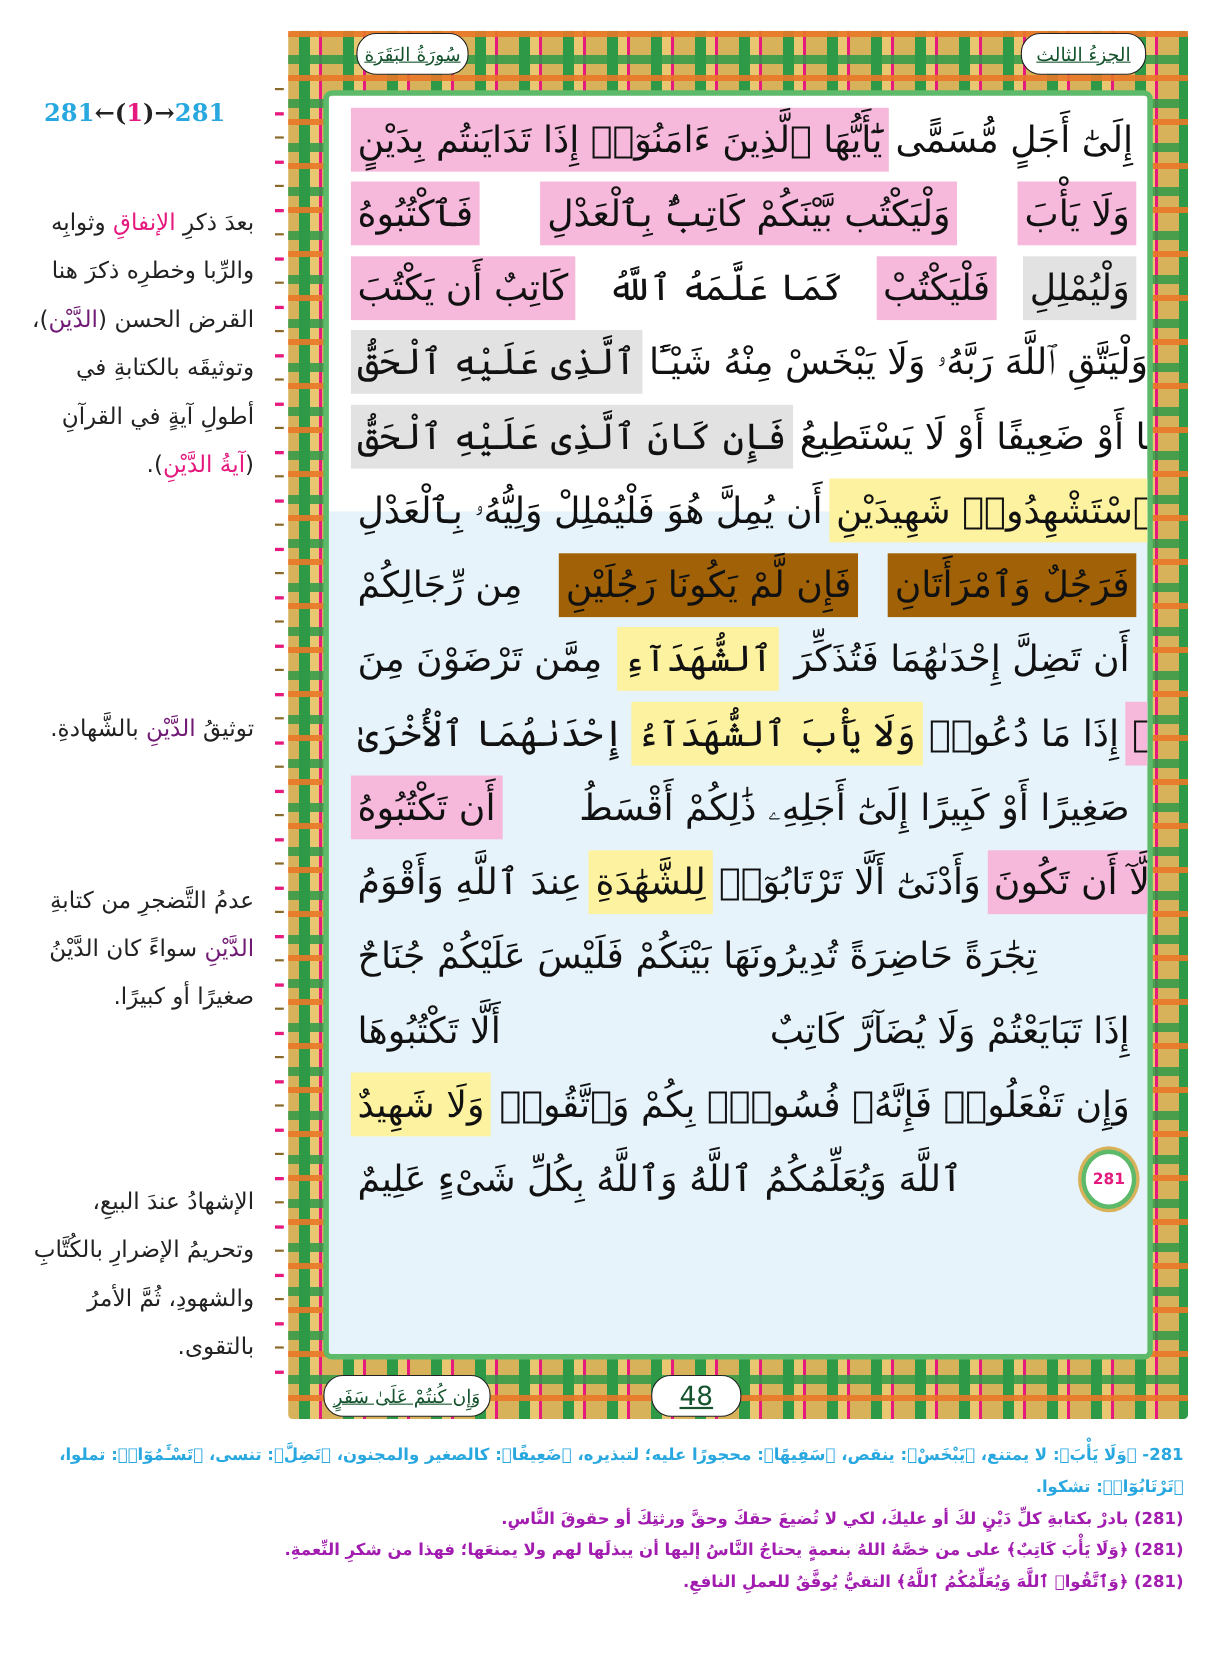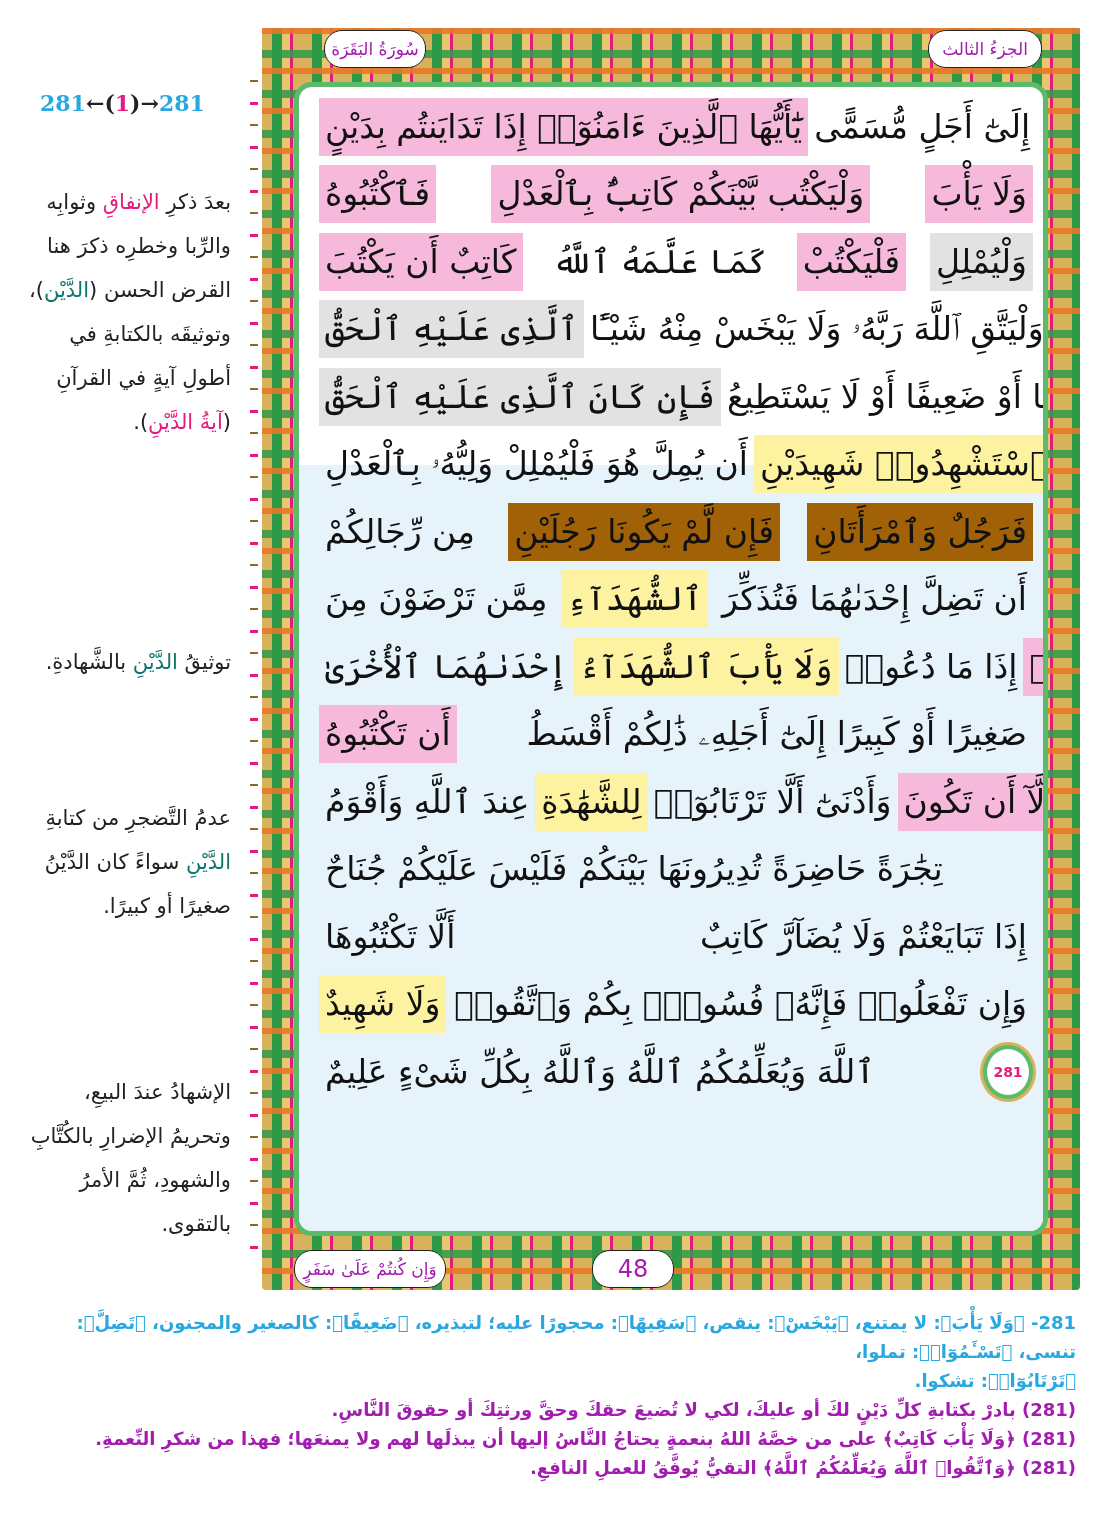--- a/index.html
+++ b/index.html
@@ -3,52 +3,52 @@
 <meta charset="utf-8">
 <style>
   html,body{margin:0;padding:0;background:#fff;}
   body{width:1096px;height:1513px;position:relative;overflow:hidden;font-family:"DejaVu Sans",sans-serif;}
   
   .side{position:absolute;left:0;top:70px;width:245px;direction:rtl;text-align:right;}
   .side .ref{position:absolute;top:20px;left:40px;width:200px;direction:ltr;text-align:left;font-family:"DejaVu Serif",serif;font-weight:bold;font-size:22px;color:#29a8e0;white-space:nowrap;}
   .side .ref .mid{color:#e5197e;}
   .side .ref .par{color:#222;}
   .note{position:absolute;right:14px;width:205px;font-family:"DejaVu Sans",sans-serif;font-size:21px;line-height:44px;color:#222;}
-  .blue{color:#0f766e;}
+  .blue{color:#701a75;}
   .pink{color:#e5197e;}
   .ticks{position:absolute;left:250px;top:80px;width:8px;height:1180px;}
   .tick{position:absolute;left:0;width:8px;height:2px;background:#8a6a2a;}
   .tick.p{background:#e5197e;height:3px;}
   
   .frame{position:absolute;left:262px;top:28px;width:818px;height:1262px;}
   .orn{position:absolute;inset:0;border-radius:4px;
       background:
         repeating-linear-gradient(90deg,#d8b25a 0 10px,#2e9a48 10px 20px,#e9c771 20px 28px,#e5197e 28px 31px,#d8b25a 31px 40px),
         #d8b25a;}
   .orn-v{position:absolute;inset:0;
       background:repeating-linear-gradient(180deg,rgba(232,120,40,.9) 0 6px,transparent 6px 22px,rgba(46,154,72,.85) 22px 30px,transparent 30px 40px);}
-  .inner{position:absolute;left:32px;top:54px;right:32px;bottom:54px;border:5px solid #5cba6a;border-radius:18px;background:#fff;overflow:hidden;}
+  .inner{position:absolute;left:32px;top:54px;right:32px;bottom:54px;border:5px solid #5cba6a;border-radius:8px;background:#fff;overflow:hidden;}
   .bluebg{position:absolute;left:0;right:0;top:378px;bottom:0;background:#e6f3fb;}
-  .label{position:absolute;height:36px;border:1.5px solid #222;border-radius:18px;background:#fff;display:flex;align-items:center;justify-content:center;font-family:"DejaVu Serif",serif;font-size:17px;color:#a21caf;direction:rtl;}
+  .label{position:absolute;height:36px;border:1.5px solid #222;border-radius:18px;background:#fff;display:flex;align-items:center;justify-content:center;font-family:"DejaVu Serif",serif;font-size:17px;color:#14532d;direction:rtl;text-decoration:underline;}
   .juz{top:2px;right:38px;width:112px;}
   .surah{top:2px;left:62px;width:100px;}
   .pageno{bottom:2px;left:330px;width:80px;font-family:"DejaVu Sans",sans-serif;font-size:24px;}
   .catch{bottom:2px;left:32px;width:150px;}
   
   .lines{position:absolute;left:20px;right:10px;top:6px;}
   .line{height:67.5px;display:flex;flex-direction:row-reverse;align-items:center;justify-content:space-between;direction:rtl;}
   .seg{font-family:"DejaVu Serif",serif;font-size:33px;color:#111;padding:4px 6px;white-space:nowrap;line-height:50px;}
   .hl-pink{background:#f6b9dc;}
   .hl-gray{background:#e2e2e2;}
   .hl-yellow{background:#fdf2a0;}
   .hl-blue{background:#a16207;}
   .ayah{display:inline-flex;align-items:center;justify-content:center;width:42px;height:46px;border-radius:50%;border:4px solid #5cba6a;background:#fff;color:#e5197e;font-family:"DejaVu Sans",sans-serif;font-weight:bold;font-size:14px;box-shadow:0 0 0 3px #d8b25a;margin-left:6px;}
   
   .footer{position:absolute;left:20px;right:20px;top:1308px;direction:rtl;text-align:right;font-family:"DejaVu Sans",sans-serif;font-weight:bold;}
-  .fline{font-size:18px;line-height:29px;}
+  .fline{font-size:15px;line-height:29px;}
   .fl-blue{color:#29a8e0;}
   .fl-pink{color:#a21caf;}
 </style>
 </head>
 <body>
 
 <div class="side">
   <div class="ref">
     <span>281</span><span class="par">←</span><span class="par">(</span><span class="mid">1</span><span class="par">)</span><span class="par">→</span><span>281</span>
   </div>

